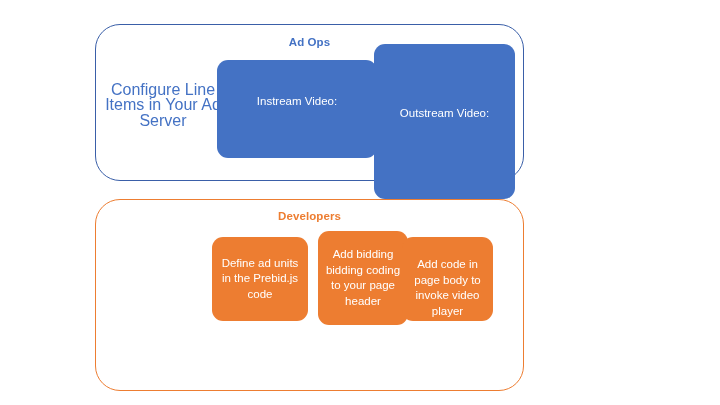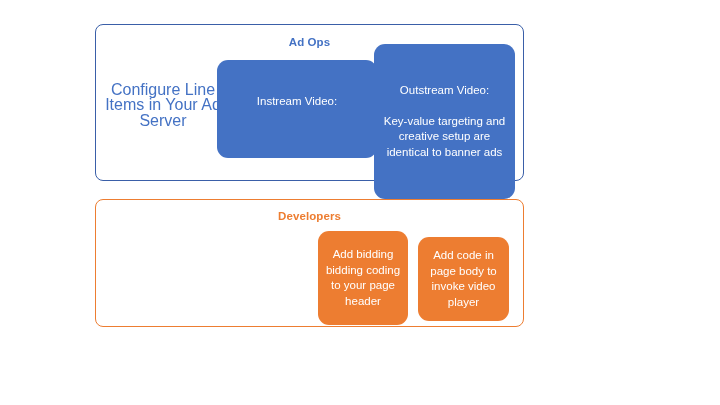--- a/index.html
+++ b/index.html
@@ -22,35 +22,35 @@
     top: 0;
     width: 720px;
     height: 405px;
   }
 
   
   .group {
     position: absolute;
     box-sizing: border-box;
     background: #ffffff;
-    border-radius: 8px;
+    border-radius: 25px;
     padding-left: 26px;
   }
   .group-adops {
     left: 95px;
     top: 24px;
     width: 429px;
     height: 157px;
     border: 1.4px solid #3A5FA8;
   }
   .group-devs {
     left: 95px;
     top: 199px;
     width: 429px;
-    height: 128px;
+    height: 192px;
     border: 1.4px solid #ED7D31;
   }
 
   .group-title {
     position: absolute;
     left: 0;
     right: 0;
     text-align: center;
     font-weight: bold;
     font-size: 11.5px;
@@ -131,24 +131,25 @@
     width: 96px;
     height: 84px;
   }
   .node-header-bidding {
     left: 222px;
     top: 31px;
     width: 90px;
     height: 94px;
   }
   .node-invoke-player {
-    left: 322px;
+    left: 306px;
     top: 37px;
     width: 91px;
     height: 84px;
+    align-items: flex-end;
   }
 </style>
 </head>
 <body>
 
 <div class="diagram">
 
   <div class="group group-adops">
 
     <div class="group-title">Ad Ops</div>
@@ -161,31 +162,33 @@
       <span class="box-text">
         <span class="box-text">Instream Video:</span>
         <span class="spacer"></span>
       </span>
     </div>
 
     <div class="box box-blue node-outstream">
       <span class="box-text">
         <span class="box-text">Outstream Video:</span>
         <span class="spacer"></span>
-        <span class="box-text">Key-value targeting and creative setup are identical to banner ads</span>
       </span>
     </div>
 
   </div>
 
   <div class="group group-devs">
 
     <div class="group-title">Developers</div>
 
 
+    <div class="box box-orange node-define-ad-units">
+      <span class="box-text">Define ad units in the Prebid.js code</span>
+    </div>
 
     <div class="box box-orange node-header-bidding">
       <span class="box-text">Add bidding bidding coding to your page header</span>
     </div>
 
     <div class="box box-orange node-invoke-player">
       <span class="box-text">Add code in page body to invoke video player</span>
     </div>
 
   </div>

